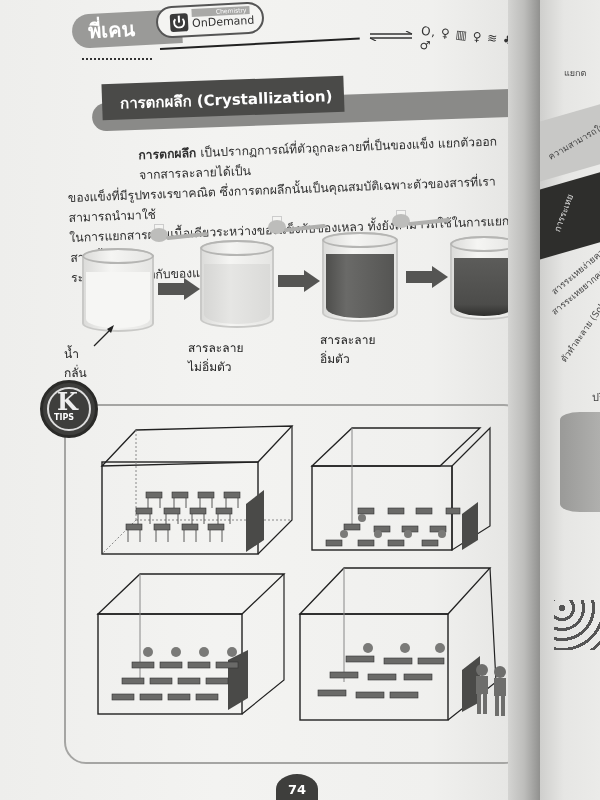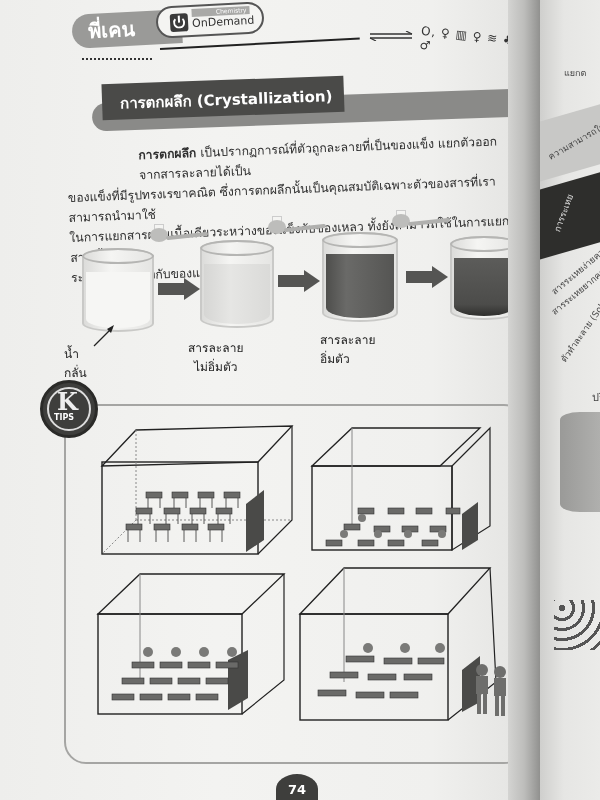--- a/index.html
+++ b/index.html
@@ -220,21 +220,21 @@
         <div class="shaft"></div>
         <div class="head"></div>
       </div>
 
     <svg style="position:absolute; left:90px; top:320px; width:30px; height:30px;" viewBox="0 0 30 30">
       <line x1="4" y1="26" x2="22" y2="8" stroke="#222" stroke-width="1.3"></line>
       <polygon points="24,5 17,9 21,13" fill="#222"></polygon>
     </svg>
 
     <div class="label" style="left:64px; top:344px;">น้ำกลั่น</div>
-    <div class="label" style="left:188px; top:338px;text-align:center;">สารละลายไม่อิ่มตัว</div>
+    <div class="label" style="left:188px; top:338px;">สารละลายไม่อิ่มตัว</div>
     <div class="label" style="left:320px; top:330px;">สารละลายอิ่มตัว</div>
   </div>
 
   <div class="tips-frame"></div>
   <div class="k-tips">
     <div class="inner"></div>
     <div class="k">K</div>
     <div class="t">TIPS</div>
   </div>
 

